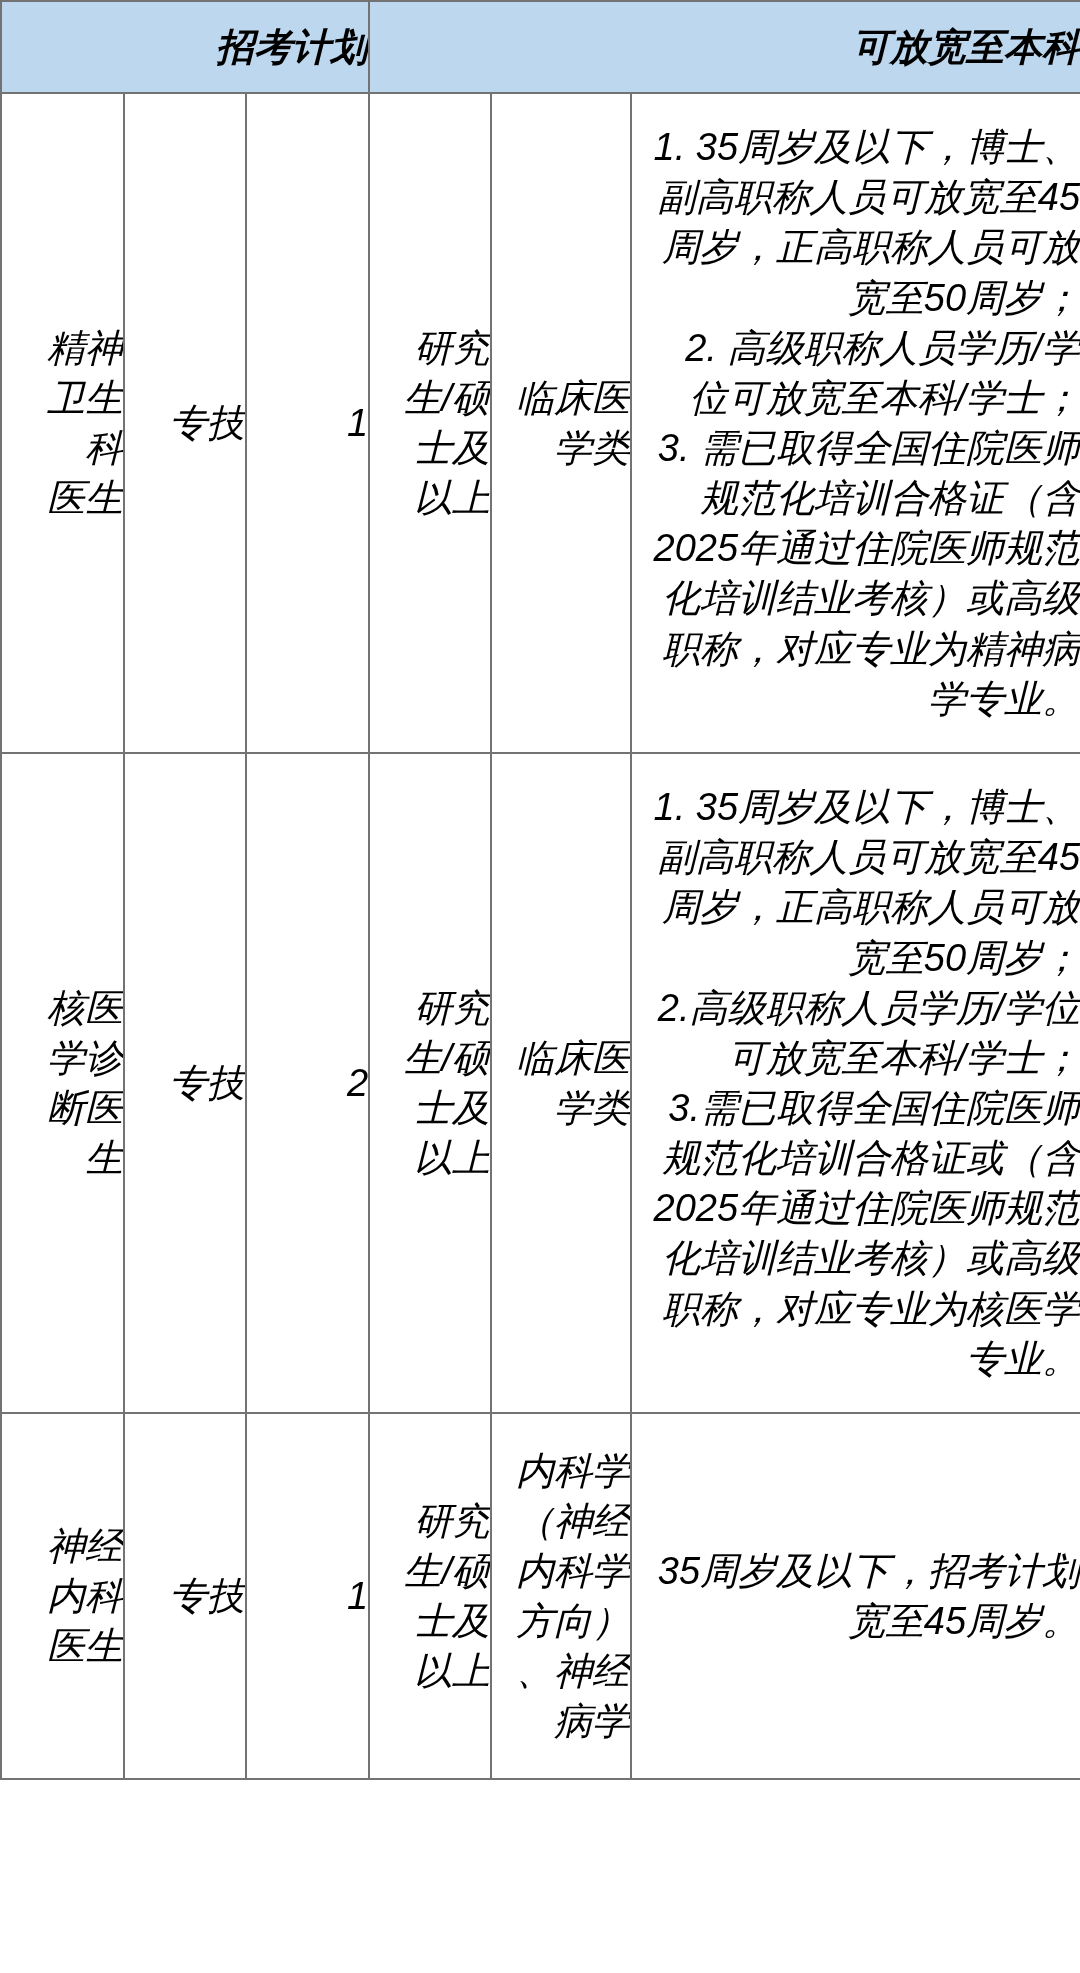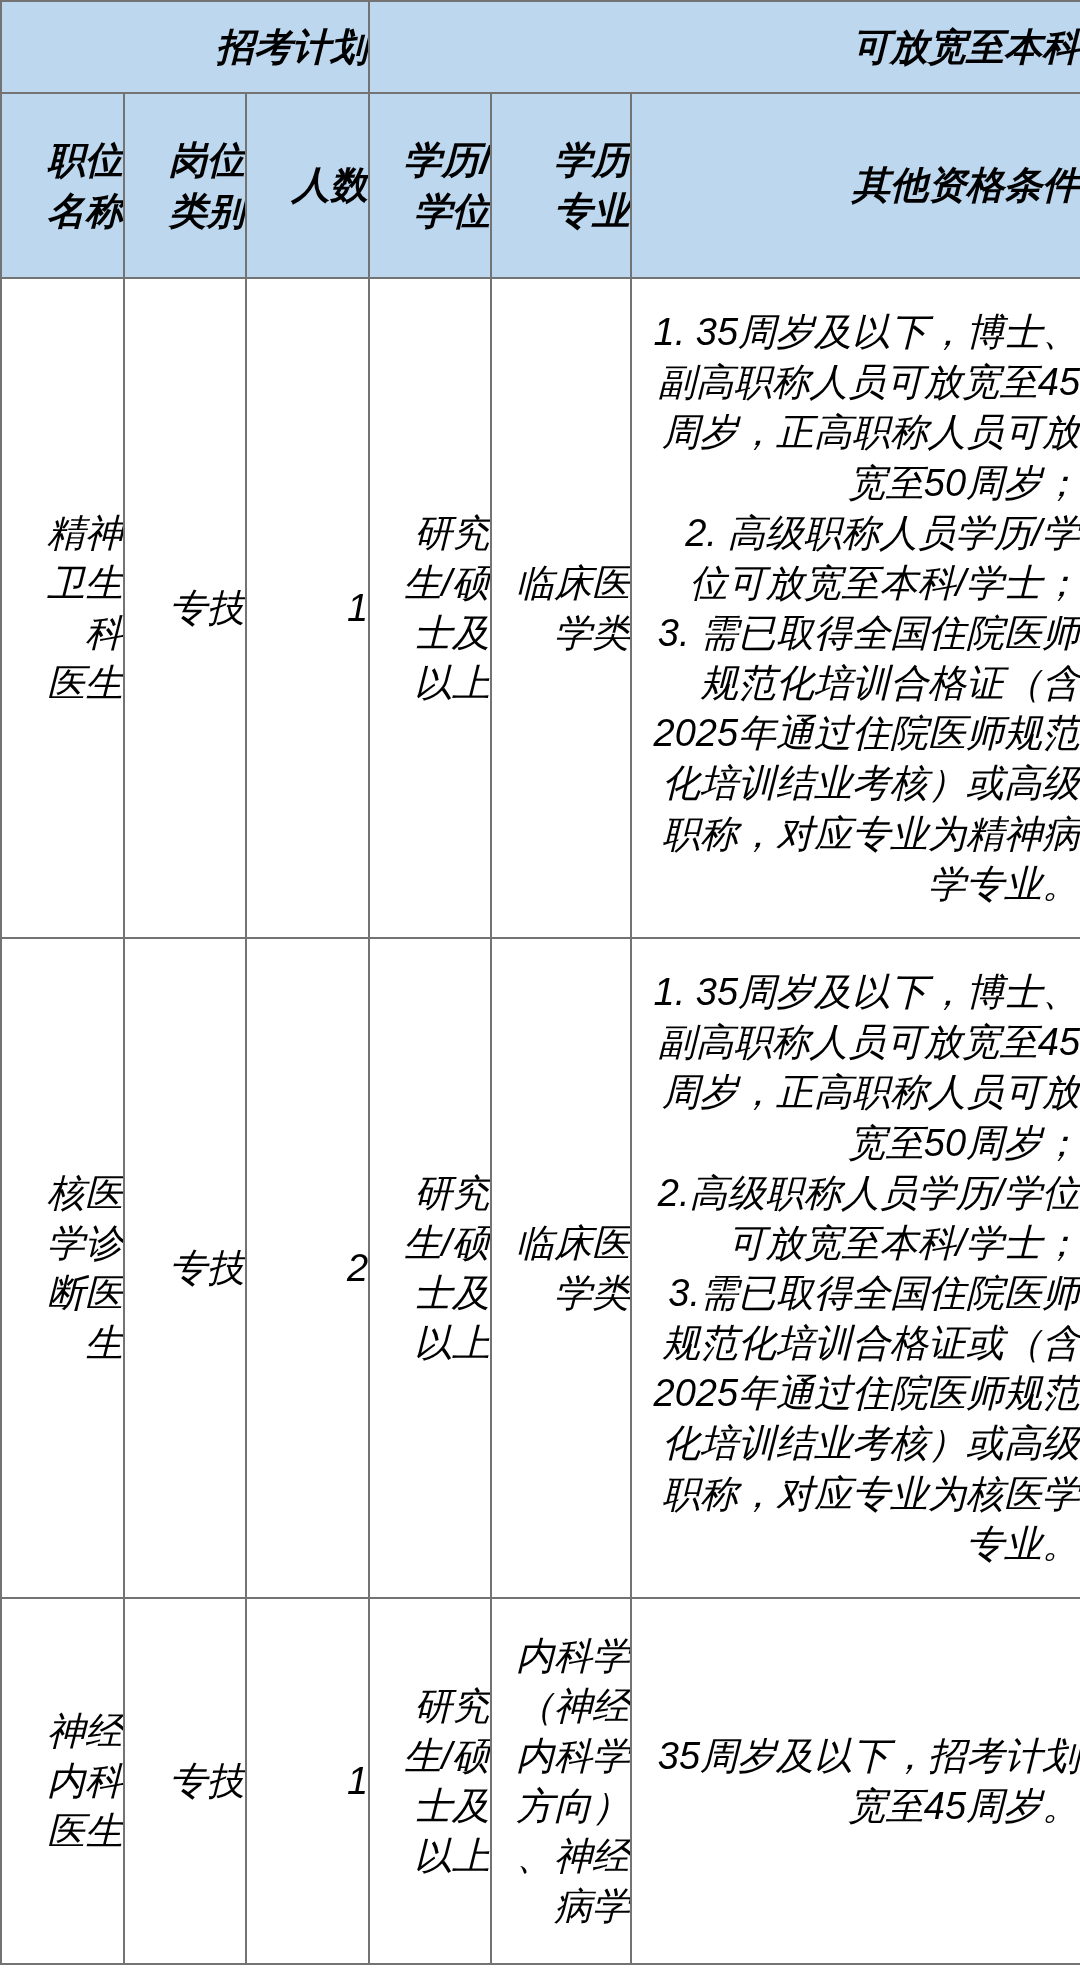--- a/index.html
+++ b/index.html
@@ -65,32 +65,20 @@
     <col style="width:122px">
     <col style="width:123px">
     <col style="width:122px">
     <col style="width:140px">
     <col style="width:450px">
   </colgroup>
   <thead>
     <tr class="group-row">
       <th colspan="3">招考计划</th>
       <th colspan="3">可放宽至本科</th>
-    </tr>
-    <tr class="cols-row">
-      <th>职位
-名称</th>
-      <th>岗位
-类别</th>
-      <th>人数</th>
-      <th>学历/
-学位</th>
-      <th>学历
-专业</th>
-      <th>其他资格条件</th>
     </tr>
   </thead>
   <tbody>
     <tr class="job-row-1">
       <td class="cell-position">精神
 卫生
 科
 医生</td>
       <td class="cell-category">专技</td>
       <td class="cell-count">1</td>

